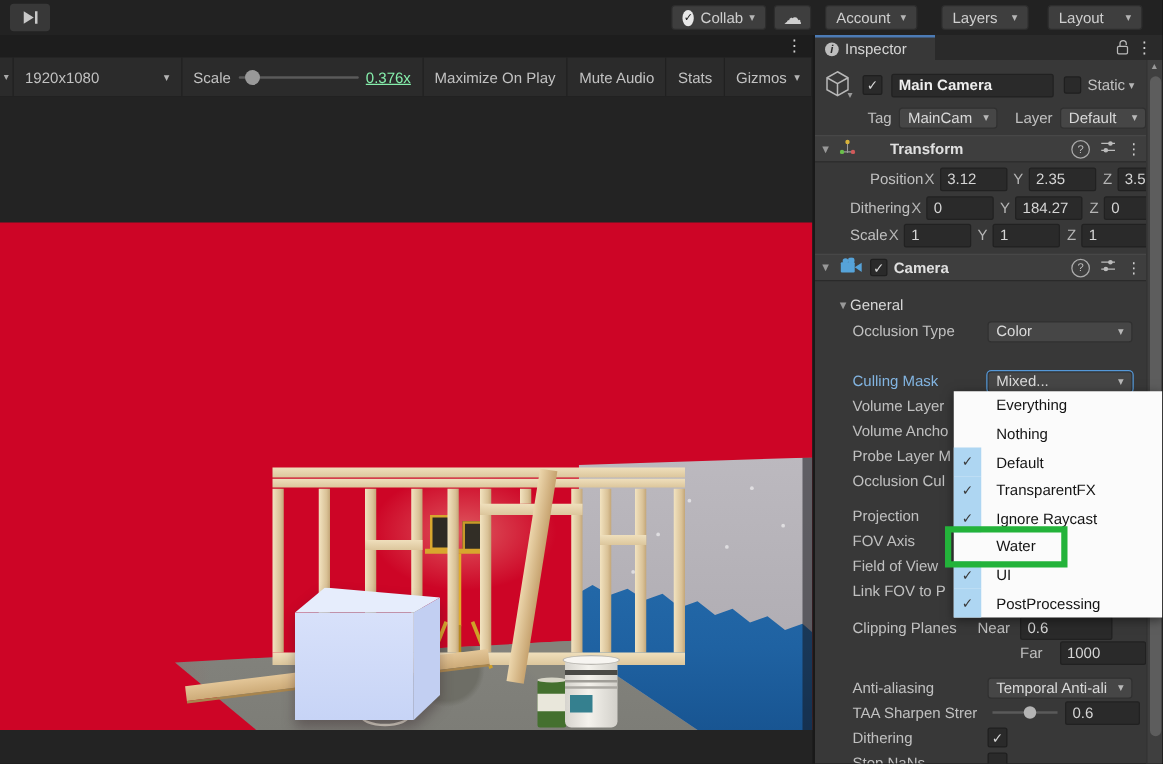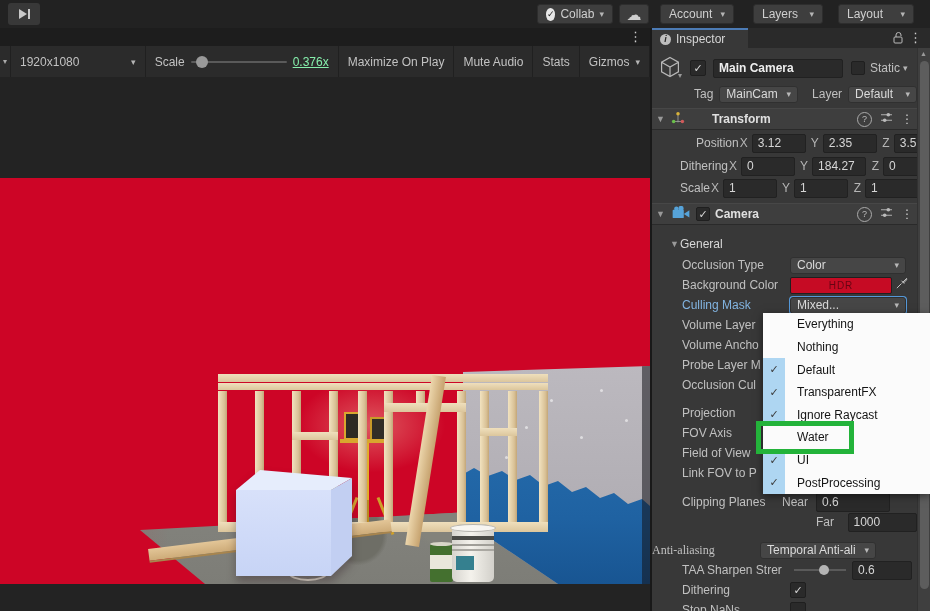--- a/index.html
+++ b/index.html
@@ -395,31 +395,20 @@
         <span class="ilabel" style="color:#d8d8d8;">General</span>
       </div>
 
       <div class="irow" style="top:207px;">
         <span class="ilabel" style="margin-left:30px;width:108px;">Occlusion Type</span>
         <span class="drop" style="width:116px;">
           <span>Color</span>
             <span class="dd">▾</span>
         </span>
       </div>
-      <div class="irow" style="top:227px;">
-        <span class="ilabel" style="margin-left:30px;width:108px;">Background Color</span>
-        <span class="hdr-swatch">
-          <span>HDR</span>
-        </span>
-        <span style="margin-left:3px;">
-          <svg width="13" height="13" viewBox="0 0 14 14">
-              <path d="M2 12 L7 7 M7 4 L10 7 M8 6 L12.5 1.5 L12.5 3 L9 6.7" stroke="#ccc" fill="none"></path>
-            </svg>
-        </span>
-      </div>
       <div class="irow" style="top:247px;">
         <span class="ilabel blue-lbl" style="margin-left:30px;width:108px;">Culling Mask</span>
         <span class="drop focusblue" style="width:116px;">
           <span>Mixed...</span>
             <span class="dd">▾</span>
         </span>
       </div>
 
       <div class="irow" style="top:267px;">
           <span class="ilabel" style="margin-left:30px;">Volume Layer</span>
@@ -451,21 +440,21 @@
         <span class="ilabel" style="margin-left:30px;width:100px;">Clipping Planes</span>
         <span class="ilabel" style="width:34px;">Near</span>
         <span class="field" style="width:62px;">0.6</span>
       </div>
       <div class="irow" style="top:464px;">
         <span class="ilabel" style="margin-left:164px;width:34px;">Far</span>
         <span class="field" style="width:62px;">1000</span>
       </div>
 
       <div class="irow" style="top:492px;">
-        <span class="ilabel" style="width:108px;font-family:Liberation Serif, serif;">Anti-aliasing</span>
+        <span class="ilabel" style="margin-left:30px;width:108px;">Anti-aliasing</span>
         <span class="drop" style="width:116px;">
           <span>Temporal Anti-ali</span>
             <span class="dd">▾</span>
         </span>
       </div>
       <div class="irow" style="top:512px;">
         <span class="ilabel" style="margin-left:30px;width:106px;overflow:hidden;white-space:nowrap;">TAA Sharpen Strer</span>
         <span class="islider">
           <span class="knob" style="left: 58%;"></span>
         </span>

